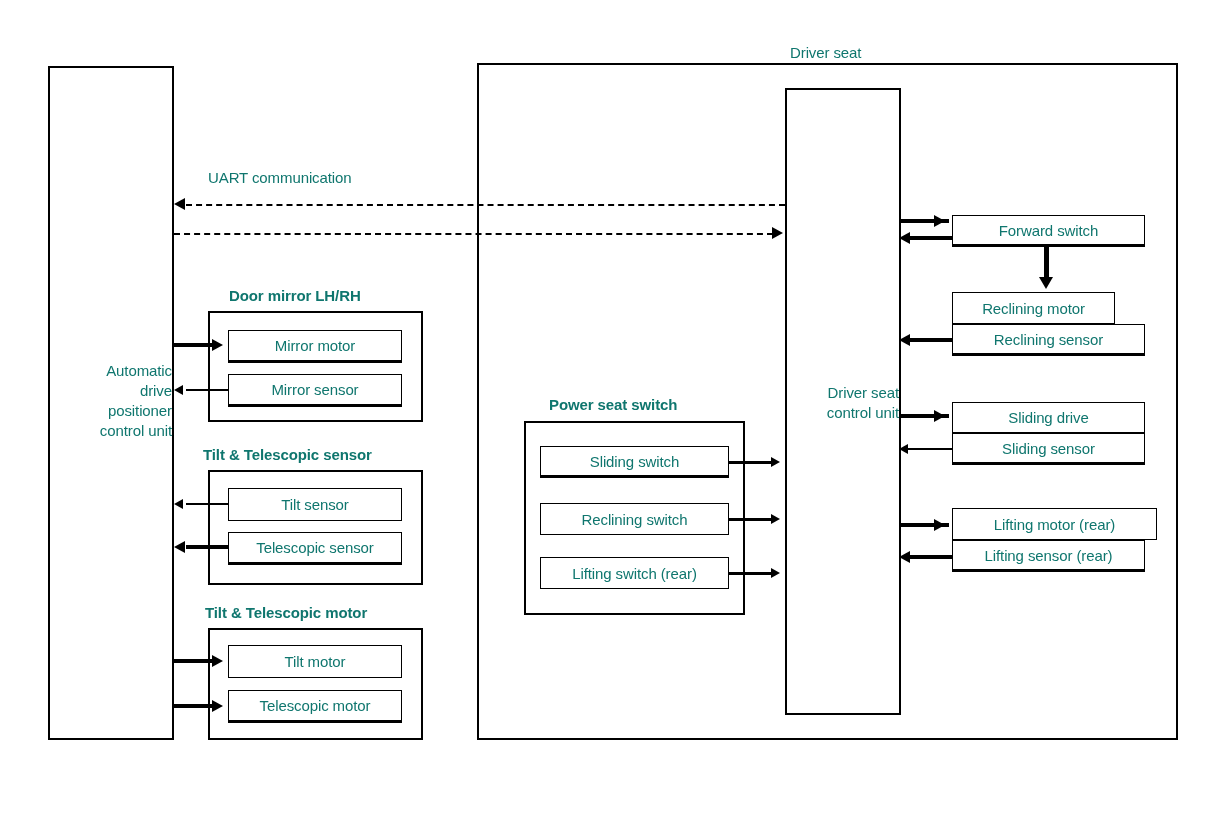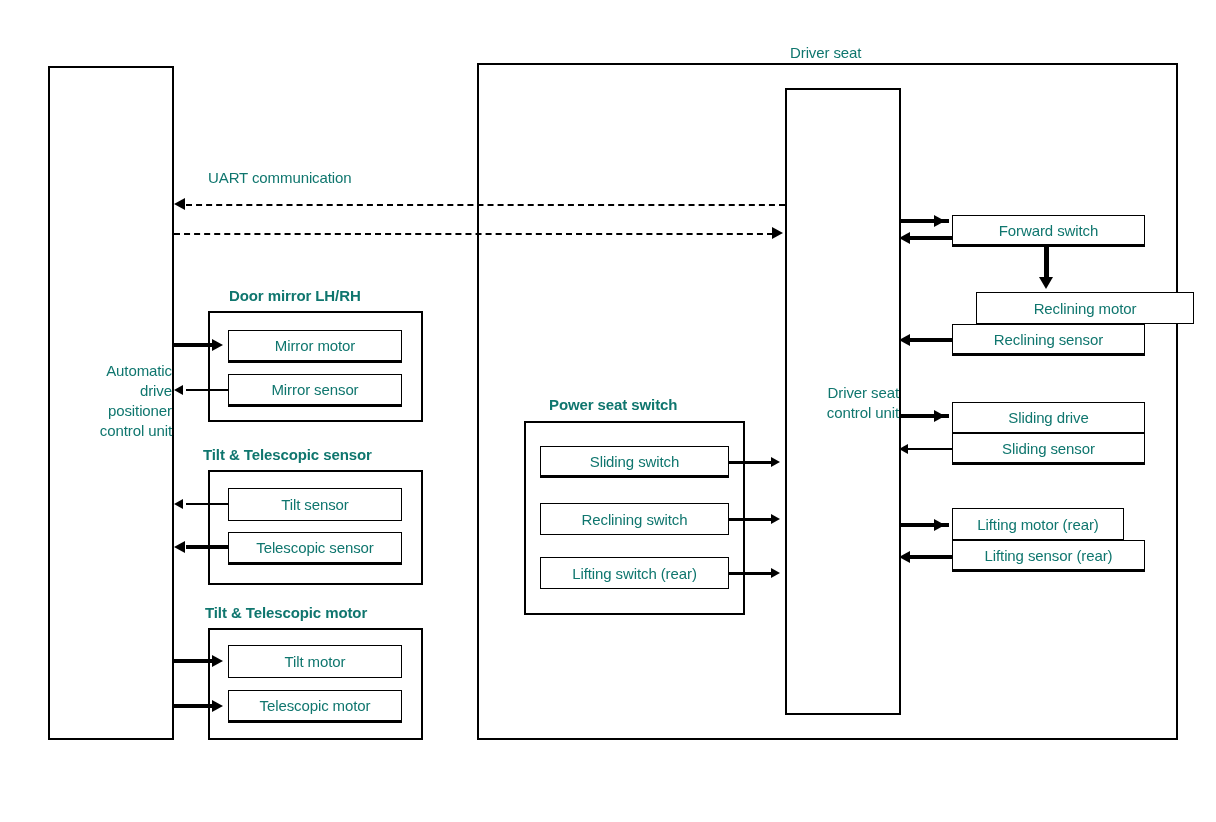--- a/index.html
+++ b/index.html
@@ -158,32 +158,32 @@
 
   <div class="cell bold-bottom" style="left:952px; top:215px; width:193px; height:32px;">Forward switch</div>
   <div class="h-line" style="left:901px; top:219px; width:48px; height:3.5px;"></div>
   <div class="arrow-r" style="left:934px; top:215px;"></div>
   <div class="h-line" style="left:904px; top:236px; width:48px; height:3.5px;"></div>
   <div class="arrow-l" style="left:899px; top:232px;"></div>
 
   <div class="v-line" style="left:1044px; top:247px; width:5px; height:34px;"></div>
   <div class="arrow-d" style="left:1039px; top:277px;"></div>
 
-  <div class="cell stack-top" style="left:976px; top:292px; width:218px; height:32px;">Reclining motor</div>
+  <div class="cell stack-top" style="left:952px; top:292px; width:163px; height:32px;">Reclining motor</div>
   <div class="cell bold-bottom" style="left:952px; top:324px; width:193px; height:32px;">Reclining sensor</div>
   <div class="h-line" style="left:904px; top:338px; width:48px; height:3.5px;"></div>
   <div class="arrow-l" style="left:899px; top:334px;"></div>
 
   <div class="cell stack-top" style="left:952px; top:402px; width:193px; height:31px;">Sliding drive</div>
   <div class="cell bold-bottom" style="left:952px; top:433px; width:193px; height:32px;">Sliding sensor</div>
   <div class="h-line" style="left:901px; top:414px; width:48px; height:4px;"></div>
   <div class="arrow-r" style="left:934px; top:410px;"></div>
   <div class="h-line" style="left:904px; top:448px; width:48px; height:2px;"></div>
   <div class="arrow-l sm" style="left:899px; top:444px;"></div>
 
-  <div class="cell stack-top" style="left:952px; top:508px; width:172px; height:32px;">Lifting motor (rear)</div>
+  <div class="cell stack-top" style="left:952px; top:508px; width:205px; height:32px;">Lifting motor (rear)</div>
   <div class="cell bold-bottom" style="left:952px; top:540px; width:193px; height:32px;">Lifting sensor (rear)</div>
   <div class="h-line" style="left:901px; top:523px; width:48px; height:3.5px;"></div>
   <div class="arrow-r" style="left:934px; top:519px;"></div>
   <div class="h-line" style="left:904px; top:555px; width:48px; height:3.5px;"></div>
   <div class="arrow-l" style="left:899px; top:551px;"></div>
 
 </div>
 
 </body></html>

